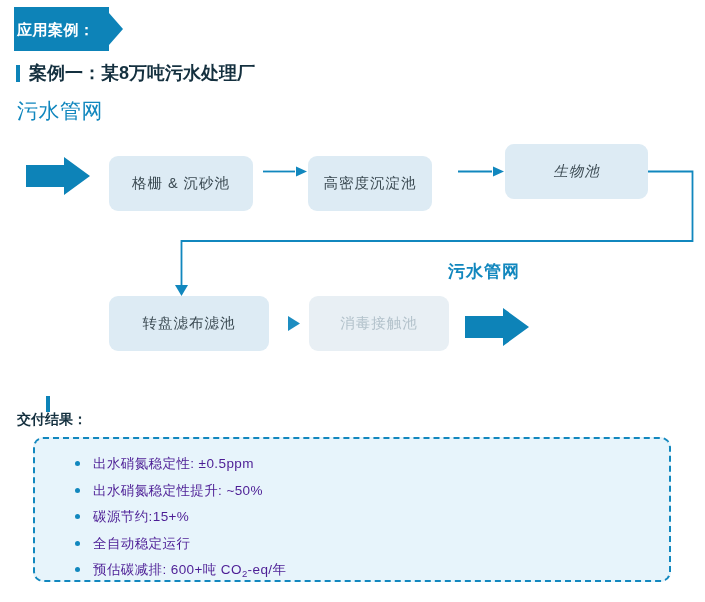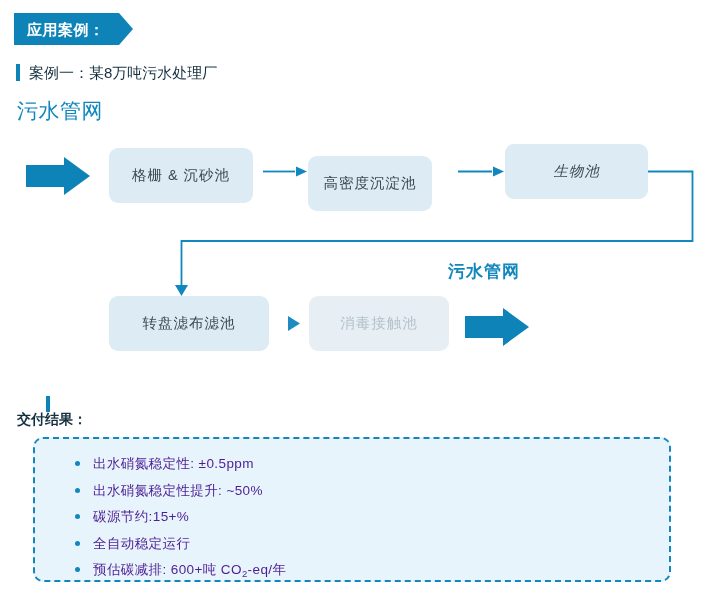--- a/index.html
+++ b/index.html
@@ -20,24 +20,24 @@
   #section-badge {
     position: absolute;
     left: 14px;
     top: 13px;
     height: 32px;
     display: flex;
     align-items: center;
   }
   #section-badge .badge-body {
     background: #0D83B8;
-    height: 32px;
-    display: flex;
-    align-items: center;
-    padding: 0 14px 0 13px;
+    height: 44px;
+    display: flex;
+    align-items: center;
+    padding: 0 14px 0 3px;
     box-sizing: border-box;
   }
   #section-badge .badge-label {
     color: #ffffff;
     font-size: 15px;
     font-weight: bold;
     letter-spacing: 0.5px;
     line-height: 1;
     white-space: nowrap;
   }
@@ -57,22 +57,22 @@
     display: flex;
     align-items: center;
   }
   #case-heading .bar {
     width: 4px;
     height: 17px;
     background: #0D83B8;
     margin-right: 9px;
   }
   #case-heading .case-title {
-    font-size: 15px;
-    font-weight: normal;
+    font-size: 18px;
+    font-weight: bold;
     color: #14303f;
     white-space: nowrap;
     line-height: 1;
     text-align: center;
   }
 
   
   #flow-title {
     position: absolute;
     left: 17px;
@@ -106,21 +106,21 @@
     color: #3b4a52;
     box-sizing: border-box;
     letter-spacing: 1px;
   }
   .proc-box.faded {
     background: #E8EFF4;
     color: #b3c2cb;
     font-family: Liberation Mono, monospace;
   }
 
-  #box-grit       { left: 109px; top: 148px; width: 144px; height: 55px; }
+  #box-grit       { left: 109px; top: 156px; width: 144px; height: 55px; }
   #box-sediment   { left: 308px; top: 156px; width: 124px; height: 55px; }
   #box-bio        { left: 505px; top: 144px; width: 143px; height: 55px; font-style: italic; }
   #box-filter     { left: 109px; top: 296px; width: 160px; height: 55px; }
   #box-disinfect  { left: 309px; top: 296px; width: 140px; height: 55px; }
 
   
   #discharge-label {
     position: absolute;
     left: 448px;
     top: 263px;

